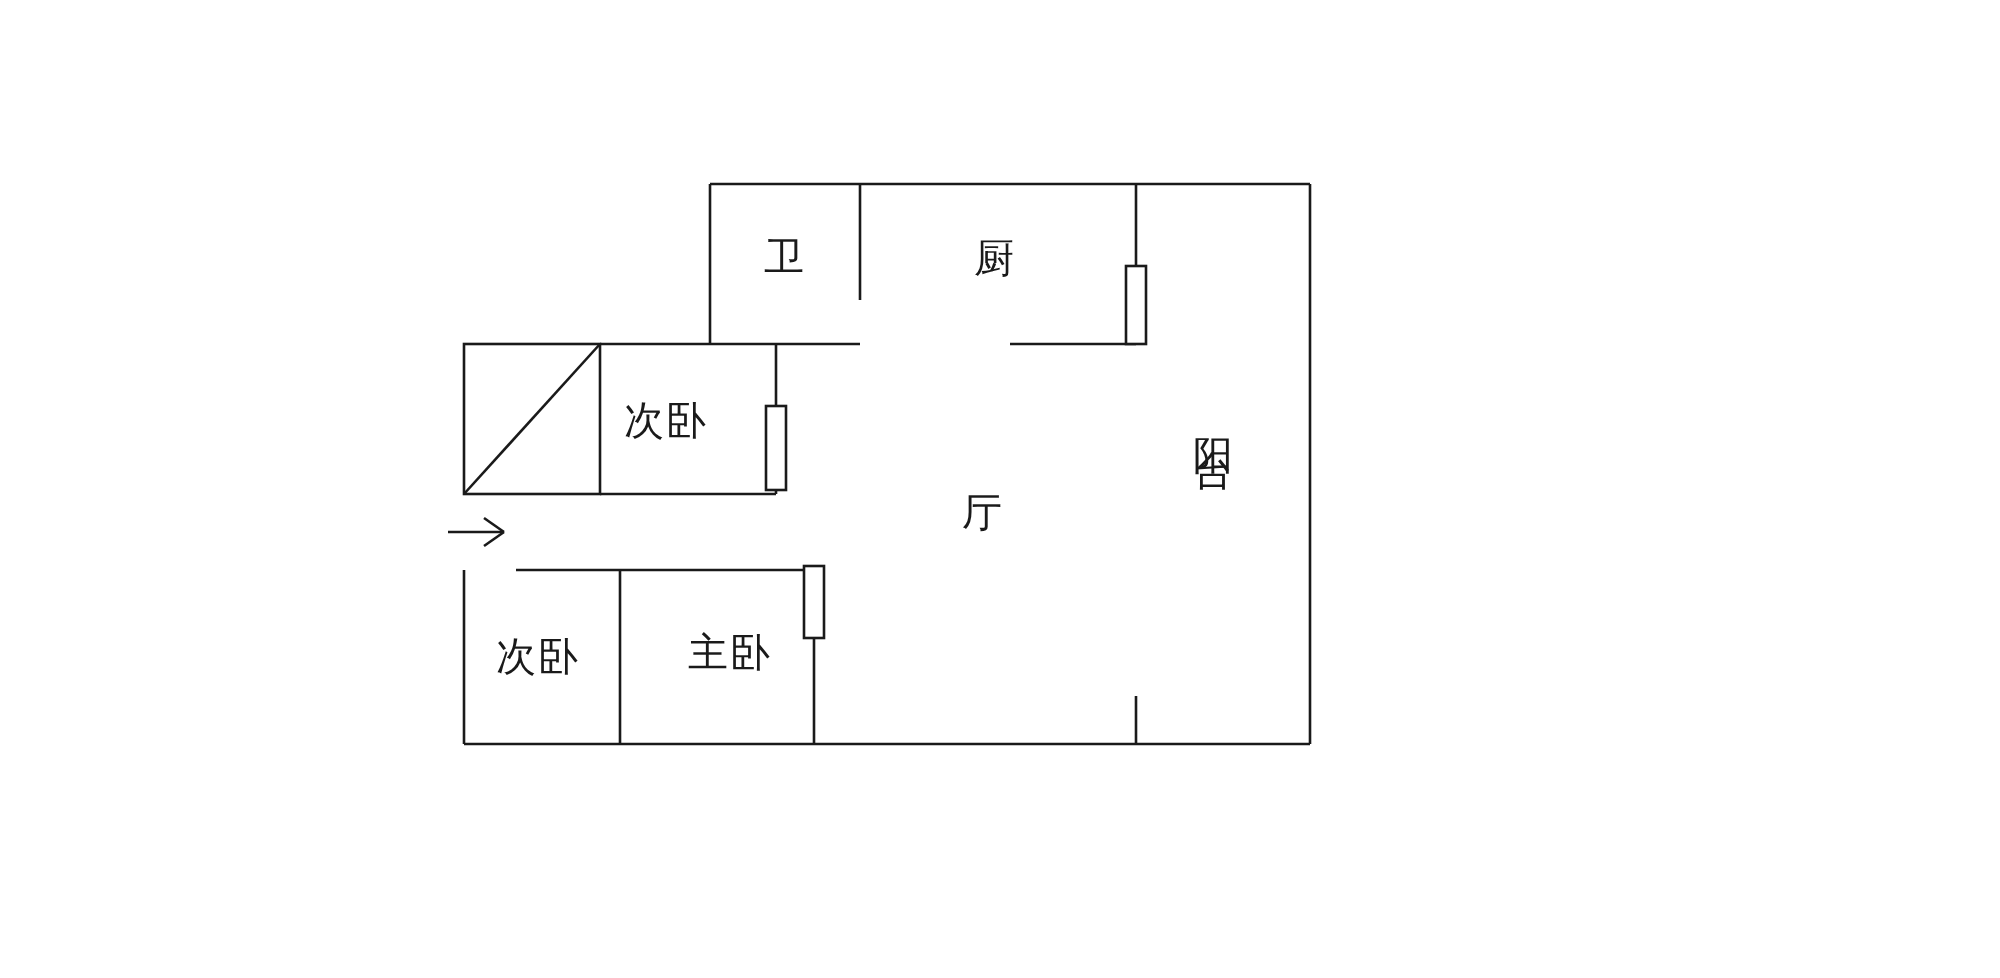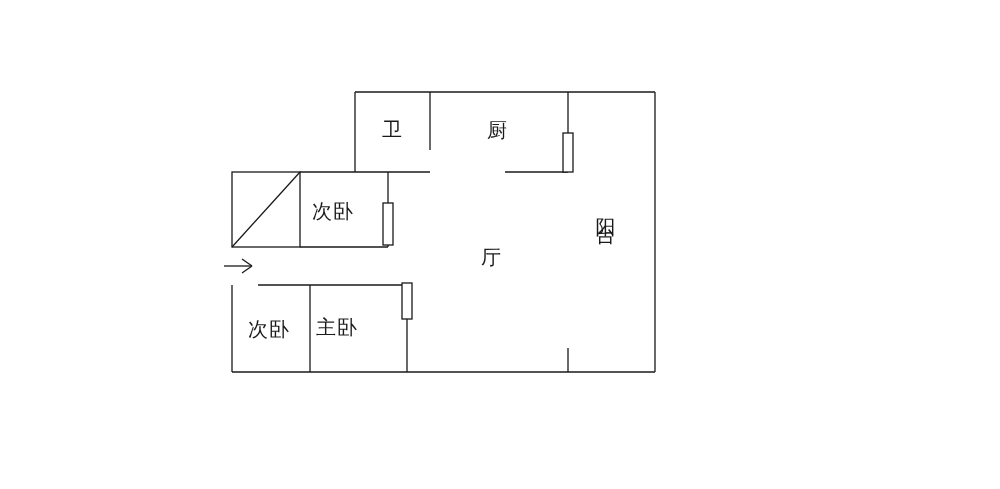--- a/index.html
+++ b/index.html
@@ -84,15 +84,15 @@
   <span class="room-label" style="left:487px; top:120px">厨</span>
 
   <span class="room-label vertical" style="left:596px; top:203px">阳台</span>
 
   <span class="room-label" style="left:312px; top:201px">次卧</span>
 
   <span class="room-label" style="left:481px; top:247px">厅</span>
 
   <span class="room-label" style="left:248px; top:319px">次卧</span>
 
-  <span class="room-label" style="left:316px; top:317px">主卧</span>
+  <span class="room-label" style="left:344px; top:317px">主卧</span>
 
 </div>
 
 </body></html>

